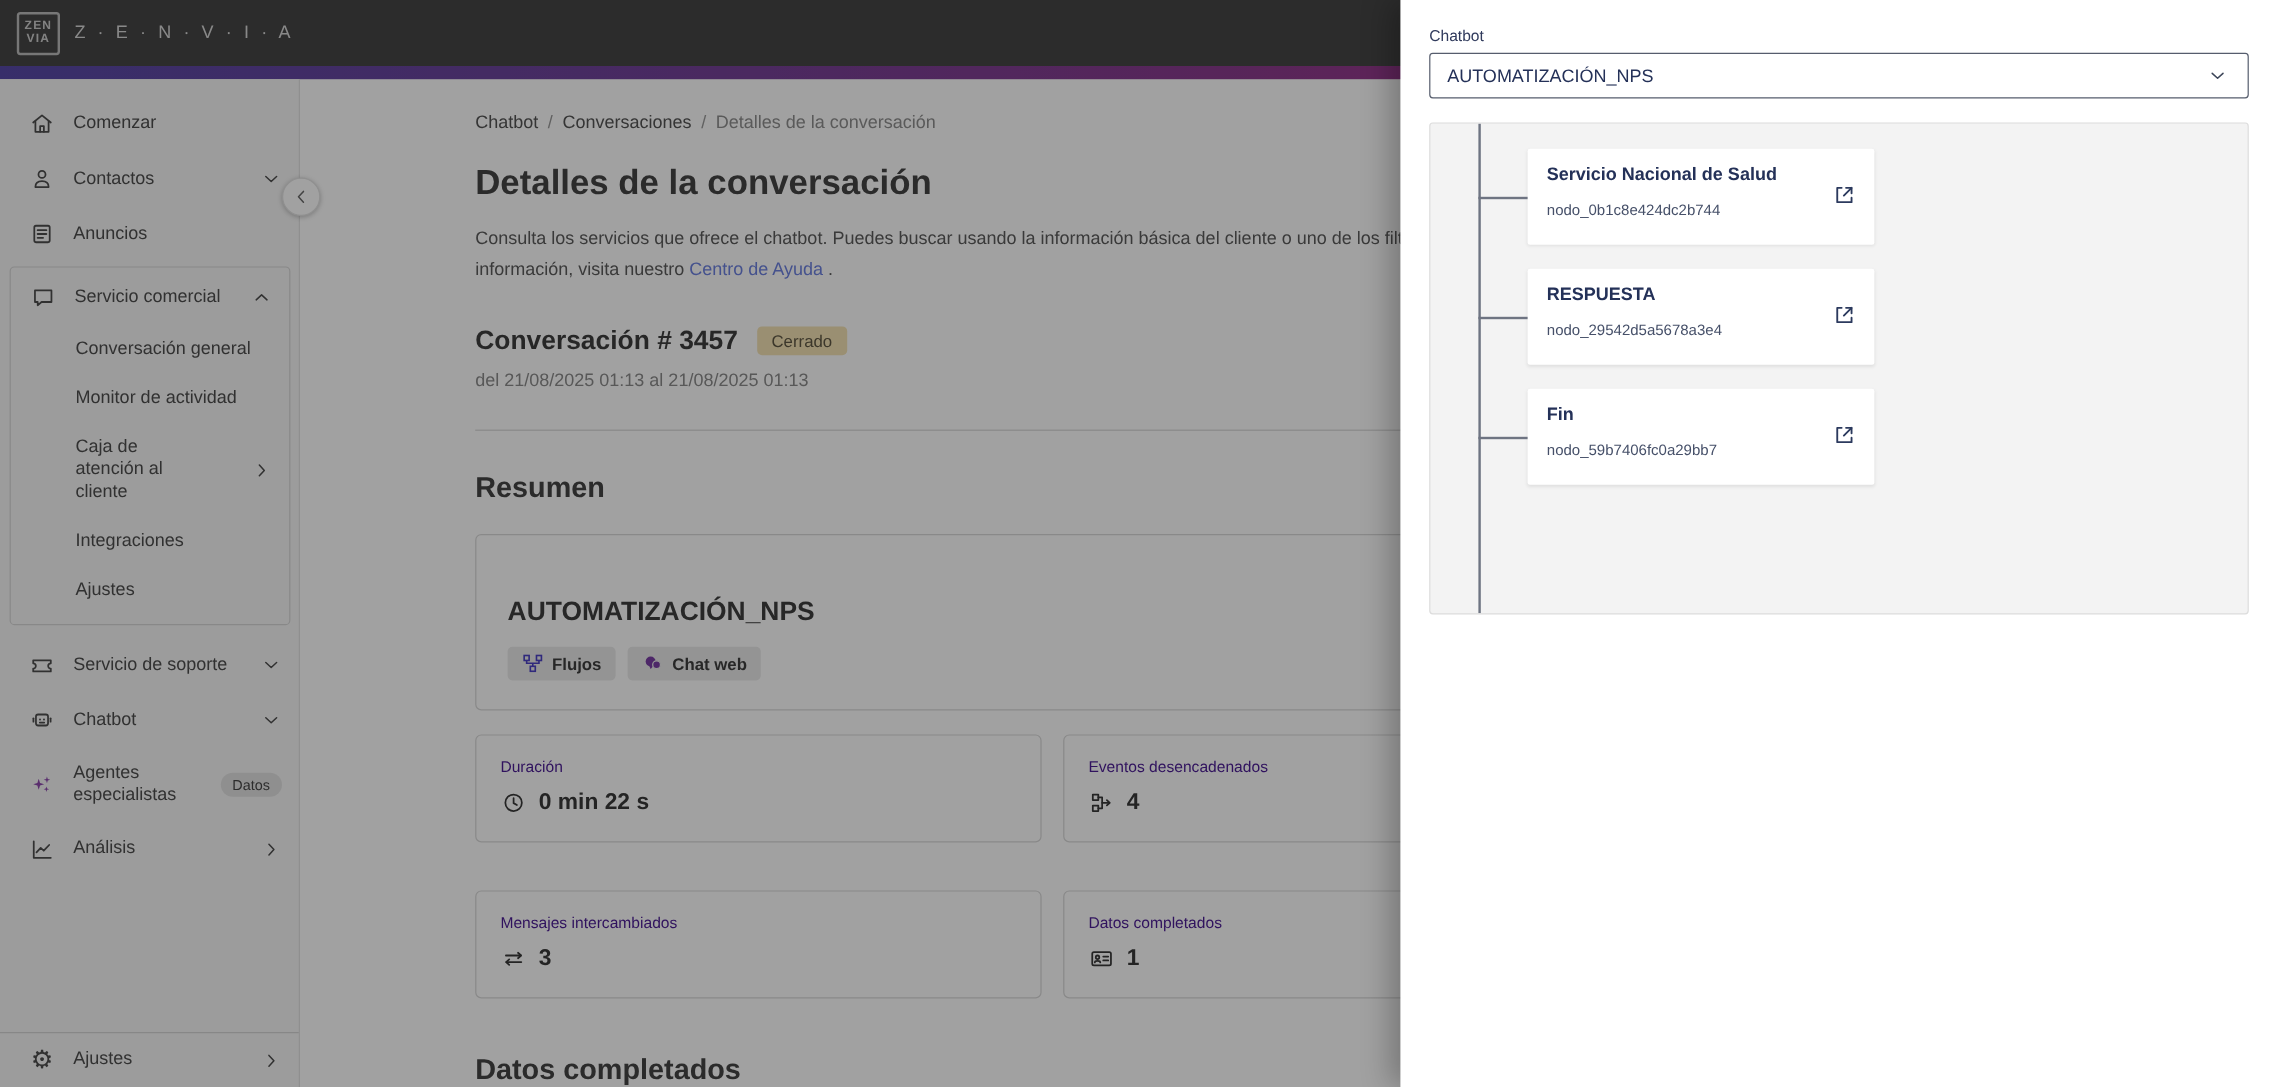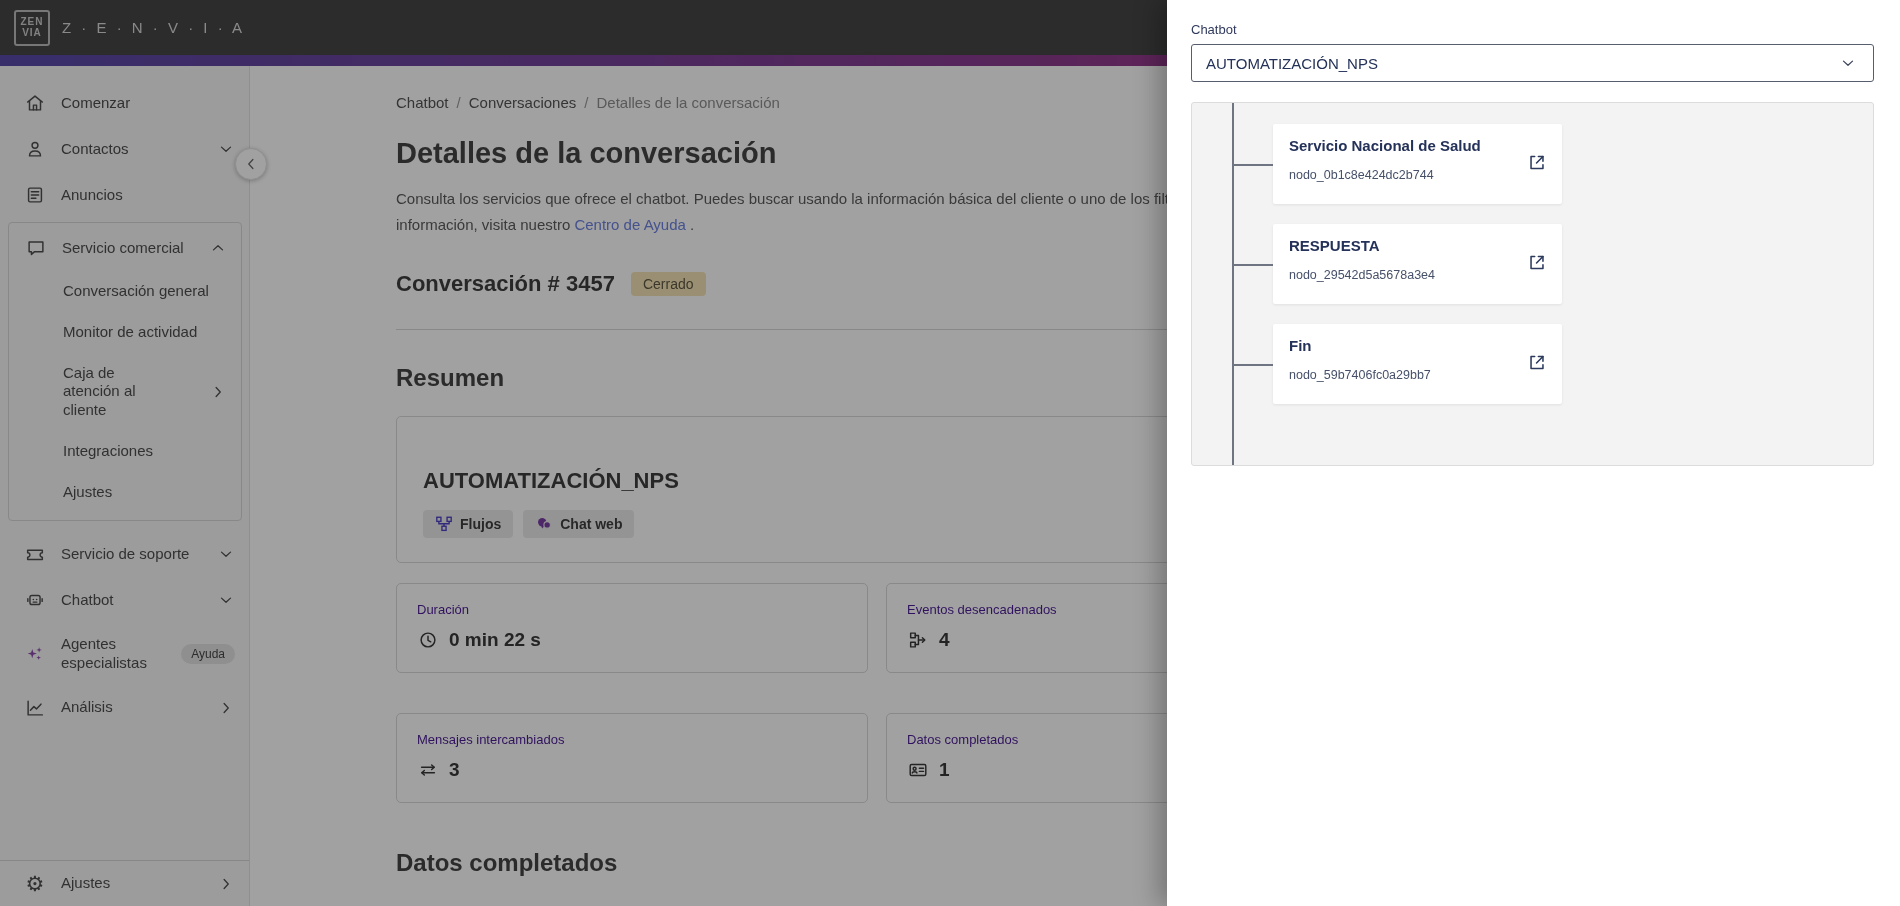--- a/index.html
+++ b/index.html
@@ -66,21 +66,21 @@
 
   
   .panel { position:absolute; top:0; right:0; width:733px; height:906px; background:#ffffff; z-index:60; box-shadow:-8px 0 24px rgba(0,0,0,0.28); }
   .panel-header { height:78px; display:flex; align-items:center; justify-content:space-between; padding:0 30px 0 24px; border-bottom:1px solid #e4e4e6; }
   .panel-title { font-size:20px; font-weight:600; color:#3d4152; }
   .close-btn { background:none; border:none; cursor:pointer; color:#2f3a5f; display:flex; align-items:center; }
   .panel-body { padding:22px 26px 0 24px; }
   .field-label { font-size:13px; color:#303a5c; }
   .select { margin-top:7px; height:38px; border:1px solid #565d6d; border-radius:3px; display:flex; align-items:center; justify-content:space-between; padding:0 16px 0 14px; cursor:pointer; }
   .select-value { font-size:15px; color:#243158; }
-  .blocks-wrap { margin-top:20px; height:364px; background:#f3f3f3; border:1px solid #dcdcdc; border-radius:3px; position:relative; overflow:hidden; }
+  .blocks-wrap { margin-top:20px; height:410px; background:#f3f3f3; border:1px solid #dcdcdc; border-radius:3px; position:relative; overflow:hidden; }
   .trunk { position:absolute; left:40px; top:0; bottom:0; width:2px; background:#6e7482; }
   .block-card { position:absolute; left:81px; width:289px; height:80px; background:#ffffff; border-radius:2px; box-shadow:0 1px 3px rgba(0,0,0,0.08); padding:13px 16px; }
   .block-card .connector { position:absolute; left:-41px; top:50%; width:41px; height:2px; background:#6e7482; }
   .block-title { font-size:15px; font-weight:700; color:#243158; }
   .block-id { margin-top:14px; font-size:12.5px; color:#465069; }
   .ext-btn { position:absolute; right:14px; top:50%; transform:translateY(-50%); background:none; border:none; cursor:pointer; color:#2c3a5e; }
 
   
   svg.ic { width:22px; height:22px; stroke:currentColor; fill:none; stroke-width:1.6; stroke-linecap:round; stroke-linejoin:round; }
   svg.ic-sm { width:18px; height:18px; stroke:currentColor; fill:none; stroke-width:1.7; stroke-linecap:round; stroke-linejoin:round; }
@@ -191,21 +191,21 @@
           </svg>
       </div>
 
       <div class="sn-item two-line">
         <svg class="ic sparkle" viewBox="0 0 24 24" style="fill:#8f4bae;stroke:none;">
             <path d="M9 6.5 L10.2 10.3 L14 11.5 L10.2 12.7 L9 16.5 L7.8 12.7 L4 11.5 L7.8 10.3 Z"></path>
             <path d="M16.5 4.5 L17.2 6.8 L19.5 7.5 L17.2 8.2 L16.5 10.5 L15.8 8.2 L13.5 7.5 L15.8 6.8 Z"></path>
             <path d="M16 13.5 L16.6 15.4 L18.5 16 L16.6 16.6 L16 18.5 L15.4 16.6 L13.5 16 L15.4 15.4 Z"></path>
           </svg>
         <span class="sn-label">Agentes especialistas</span>
-        <span class="badge-beta">Ayuda</span>
+        <span class="badge-beta">Datos</span>
       </div>
 
       <div class="sn-item">
         <svg class="ic" viewBox="0 0 24 24">
             <path d="M4.5 4.5 V19.5 H20"></path>
             <path d="M7 14.5 L10.8 10.5 L13.6 13 L18.5 7.8"></path>
           </svg>
         <span class="sn-label">Análisis</span>
         <svg class="ic-sm chev" viewBox="0 0 24 24">
             <path d="M9.5 6 L15 12 L9.5 18"></path>
@@ -241,20 +241,21 @@
           <span>información, visita nuestro</span>
           <span class="help-link">Centro de Ayuda</span>
           <span>.</span>
         </div>
       </div>
 
       <div class="conv-row">
         <span class="conv-title">Conversación # 3457</span>
         <span class="status-badge">Cerrado</span>
       </div>
+      <div class="conv-dates">del 21/08/2025 01:13 al 21/08/2025 01:13</div>
 
       <div class="divider"></div>
 
       <h2 class="section-h">Resumen</h2>
 
       <div class="chatbot-card">
         <div class="card-label">Chatbot inicial</div>
         <div class="chatbot-name">AUTOMATIZACIÓN_NPS</div>
         <div class="tag-row">
           <span class="tag">

